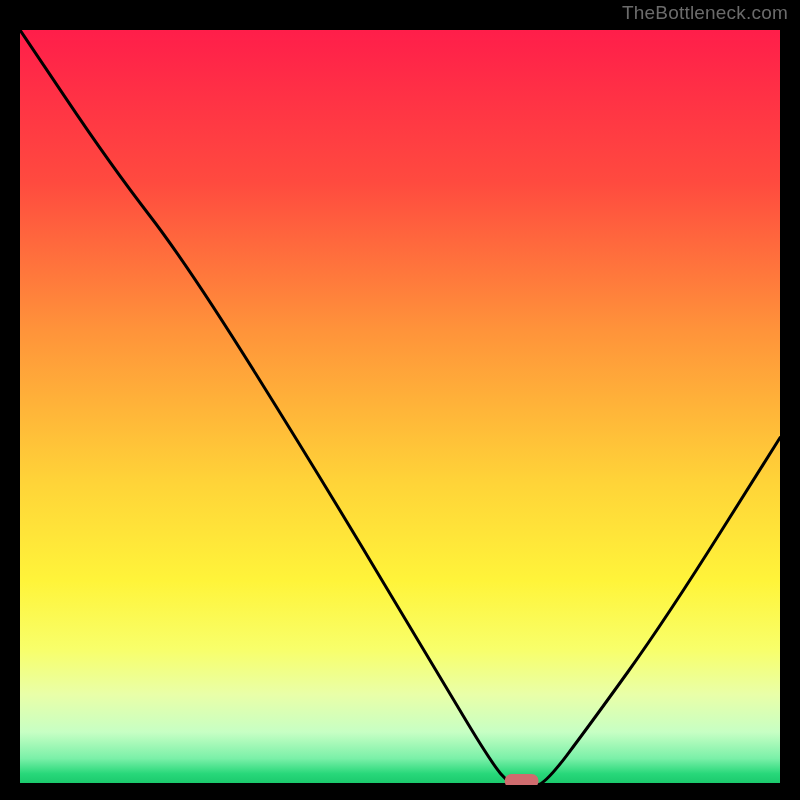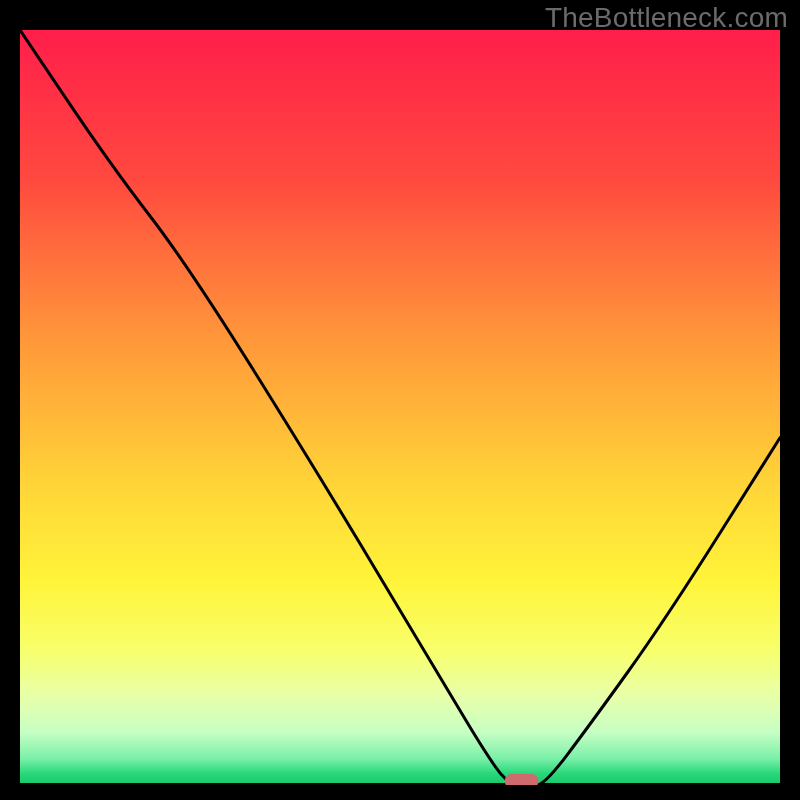--- a/index.html
+++ b/index.html
@@ -15,21 +15,21 @@
     position: relative;
     width: 800px;
     height: 800px;
     background: #000;
   }
   .watermark {
     position: absolute;
     top: 2px;
     right: 12px;
     color: #6b6b6b;
-    font-size: 28px;
+    font-size: 19px;
     font-weight: 500;
     letter-spacing: 0.2px;
     user-select: none;
   }
   .plot {
     position: absolute;
     left: 20px;
     top: 30px;
     width: 760px;
     height: 755px;

